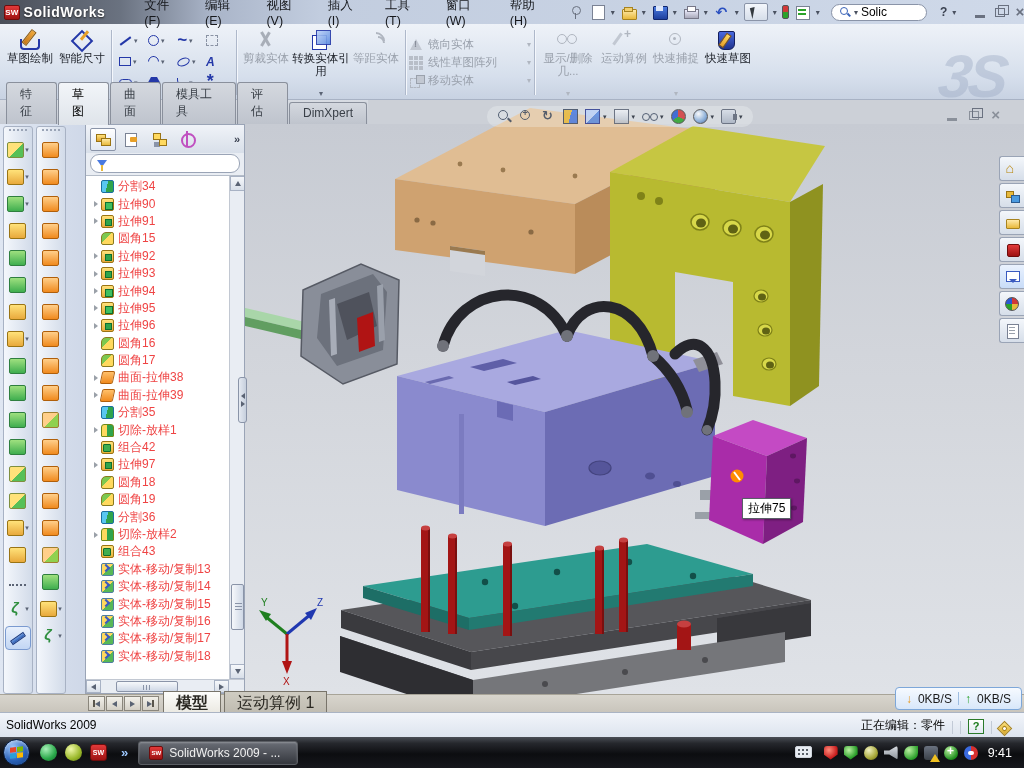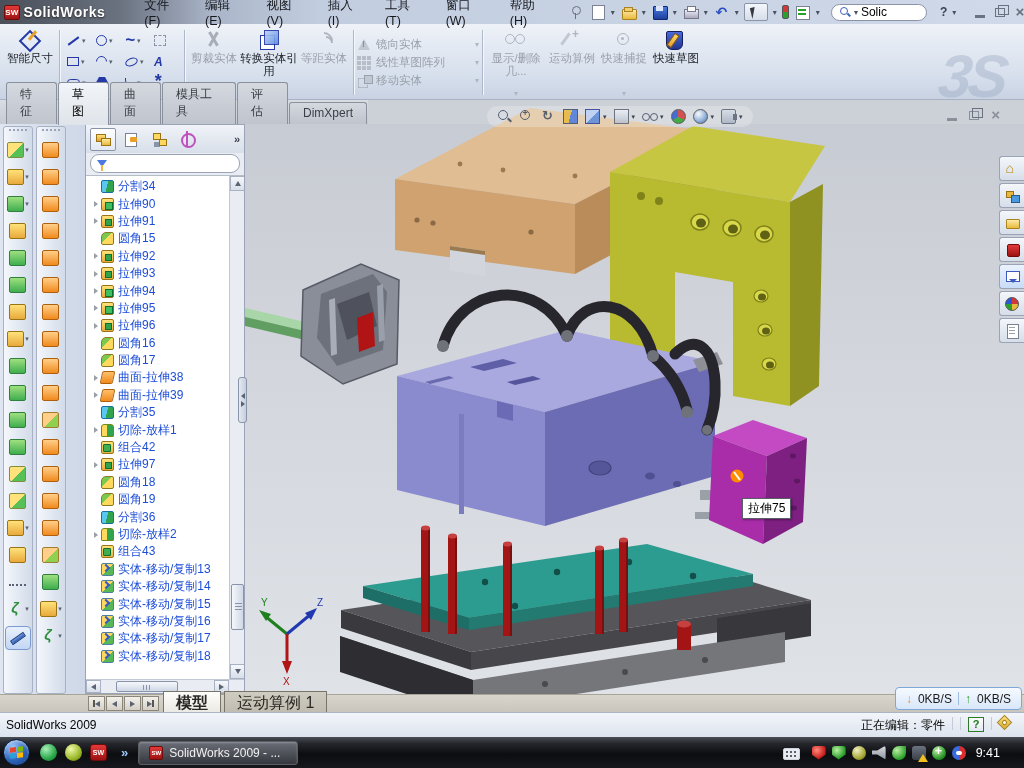--- a/index.html
+++ b/index.html
@@ -156,21 +156,21 @@
   .tic[data-ic="extrude"]::after{content:"";position:absolute;left:3px;top:3px;width:5px;height:5px;background:#2fa44c;border:1px solid #0f6f2f}
   .tic[data-ic="extrude2"]{background:linear-gradient(#ffe27a,#e8a93c);border:1px solid #9a7414}
   .tic[data-ic="extrude2"]::after{content:"";position:absolute;right:0px;bottom:0px;width:6px;height:6px;background:#3fbf5f;border:1px solid #0f6f2f}
   .tic[data-ic="fillet"]{background:linear-gradient(135deg,#7cc94f 0 42%,#ffd95e 42%);border:1px solid #8a7a20;border-radius:5px 2px 2px 2px}
   .tic[data-ic="surfext"]{background:linear-gradient(#ffc06a,#f08a1e);border:1px solid #b05f0a;transform:skewX(-12deg)}
   .tic[data-ic="cutloft"]{background:linear-gradient(90deg,#ffd95e 0 45%,#2fa44c 45%);border:1px solid #6f8a18;border-radius:3px 3px 1px 1px}
   .tic[data-ic="combine"]{background:linear-gradient(#ffe27a,#e8b43c);border:1px solid #9a7414}
   .tic[data-ic="combine"]::after{content:"";position:absolute;left:1px;bottom:1px;width:6px;height:6px;background:#3fae4f;border:1px solid #0f6f2f;border-radius:1px}
   .tic[data-ic="movecopy"]{background:linear-gradient(135deg,#ffd95e 0 52%,#57b857 52%);border:1px solid #4f7f9f}
   .tic[data-ic="movecopy"]::after{content:"";position:absolute;left:1px;top:1px;width:4px;height:4px;border-top:2px solid #3a5ac0;border-right:2px solid #3a5ac0;transform:rotate(45deg)}
-  .tlabel{font-size:12px;color:#1d4ed8}
+  .tlabel{font-size:12px;color:#ef4444}
   
   #vsb{position:absolute;right:0;top:0;bottom:0;width:15px;background:#e9edf3;border-left:1px solid #c2c8d2}
   .sbtn{position:absolute;left:0;width:15px;height:15px;background:linear-gradient(#f6f8fb,#d8dfe9);border:1px solid #a8b2c4;display:flex;align-items:center;justify-content:center}
   .sbtn.up{top:0}.sbtn.dn{bottom:0}
   .tri-u{width:0;height:0;border-left:3.5px solid transparent;border-right:3.5px solid transparent;border-bottom:5px solid #5a6374}
   .tri-d{width:0;height:0;border-left:3.5px solid transparent;border-right:3.5px solid transparent;border-top:5px solid #5a6374}
   .tri-l{width:0;height:0;border-top:3.5px solid transparent;border-bottom:3.5px solid transparent;border-right:5px solid #5a6374}
   .tri-r{width:0;height:0;border-top:3.5px solid transparent;border-bottom:3.5px solid transparent;border-left:5px solid #5a6374}
   #vthumb{position:absolute;left:1px;width:13px;top:408px;height:46px;background:linear-gradient(90deg,#f6f8fb,#cfd8e6);border:1px solid #8a94a8;border-radius:2px}
   #vthumb::after{content:"";position:absolute;left:3px;top:18px;width:7px;height:1px;background:#8a94a8;box-shadow:0 3px 0 #8a94a8,0 6px 0 #8a94a8}
@@ -236,21 +236,21 @@
 
   
   #netwidget{position:absolute;right:2px;top:687px;height:23px;display:flex;align-items:center;gap:6px;
     background:linear-gradient(#f6faff,#d8e7fa);border:1px solid #7da7d9;border-radius:4px;padding:0 10px;z-index:50;font-size:12px;color:#1a1a1a}
   #netwidget .dn{color:#e8981e;font-weight:bold}
   #netwidget .up{color:#2aa22a;font-weight:bold}
   #netwidget .nsep{width:1px;height:13px;background:#9ebde0}
 
   
   #statusbar{position:absolute;left:0;top:712px;width:1024px;height:25px;background:linear-gradient(#f2f5fa,#dde4ee);border-top:1px solid #aab4c4;display:flex;align-items:center;padding:0 6px;z-index:30}
-  #statusright{margin-left:auto;display:flex;align-items:flex-start;gap:7px}
+  #statusright{margin-left:auto;display:flex;align-items:flex-end;gap:7px}
   .ssep{width:1px;height:13px;background:#c2cad6}
   #helpbox{width:16px;height:15px;background:linear-gradient(#fff,#e2e8f2);border:1px solid #2a7a2a;color:#1a7a1a;font-weight:bold;font-size:11px;display:flex;align-items:center;justify-content:center}
   .tag-icon{width:11px;height:11px;background:linear-gradient(135deg,#ffe27a,#d8a828);border:1px solid #a8831f;transform:rotate(45deg);position:relative;margin-right:8px}
   .tag-icon::after{content:"";position:absolute;left:2px;top:2px;width:3px;height:3px;background:#fff;border-radius:50%;border:1px solid #a8831f}
 
   
   #taskbar{position:absolute;left:0;top:737px;width:1024px;height:31px;
     background:linear-gradient(#4a4e55 0%,#26282d 20%,#0c0d10 55%,#17181d 100%);display:flex;align-items:center;z-index:60}
   #startorb{width:27px;height:27px;border-radius:50%;margin-left:3px;background:radial-gradient(circle at 35% 30%,#9ec8ff,#2a62b8 55%,#123a78);border:1px solid #0a1c3a;display:flex;align-items:center;justify-content:center;box-shadow:inset 0 2px 3px rgba(255,255,255,.5)}
   .flag{width:13px;height:11px;display:grid;grid-template-columns:6px 6px;grid-template-rows:5px 5px;gap:1px;transform:skewY(-6deg)}
@@ -261,21 +261,21 @@
   .ql-msg{background:radial-gradient(circle at 35% 30%,#a8f0b8,#2aa84a 60%,#14692a)}
   .ql-ball{background:radial-gradient(circle at 35% 30%,#f0f8a8,#9ab82a 60%,#5a7214)}
   .ql-sw{border-radius:3px;background:linear-gradient(#e23a3a,#9e1212);border:1px solid #6e0c0c;color:#fff;font-size:7px;font-weight:bold;display:flex;align-items:center;justify-content:center}
   .tb-chevron{color:#9ec8ff;font-weight:bold;font-size:13px;margin-left:6px}
   .taskbtn{height:24px;display:flex;align-items:center;gap:6px;margin-left:10px;padding:0 10px;min-width:160px;
     border:1px solid #5a5d63;border-radius:3px;background:linear-gradient(#3c3f45,#1e2024);color:#f0f0f0;font-size:12px;white-space:nowrap;overflow:hidden}
   .taskbtn.active{background:linear-gradient(#6a6e76,#34373d);box-shadow:inset 0 1px 2px rgba(255,255,255,.25)}
   .tb-sw{width:14px;height:14px;border-radius:2px;background:linear-gradient(#e23a3a,#9e1212);border:1px solid #6e0c0c;color:#fff;font-size:6px;font-weight:bold;display:flex;align-items:center;justify-content:center;flex:none}
   .tb-paint{width:14px;height:14px;border-radius:3px;background:linear-gradient(#d8d2c2,#a89e86);border:1px solid #6e6652;position:relative;flex:none}
   .tb-paint::after{content:"";position:absolute;left:2px;top:3px;width:4px;height:4px;border-radius:50%;background:#c23a2a;box-shadow:5px 2px 0 #2a5ac2}
-  #tray{margin-left:auto;display:flex;align-items:flex-end;gap:6px;padding-right:24px}
+  #tray{margin-left:auto;display:flex;align-items:flex-start;gap:6px;padding-right:12px}
   .kbd-icon{width:17px;height:12px;border:1px solid #cfd4dc;border-radius:2px;background:#e8ecf2;position:relative;margin-right:6px}
   .kbd-icon::after{content:"";position:absolute;left:2px;top:2px;width:2px;height:2px;background:#5a6068;box-shadow:4px 0 0 #5a6068,8px 0 0 #5a6068,0 4px 0 #5a6068,4px 4px 0 #5a6068,8px 4px 0 #5a6068}
   .tray{width:14px;height:14px;border-radius:3px;display:inline-block}
   .tray[data-c="redshield"]{background:radial-gradient(circle at 35% 30%,#ff8a7a,#c81e1e 60%,#7a0c0c);clip-path:polygon(0 0,100% 0,100% 65%,50% 100%,0 65%)}
   .tray[data-c="greenshield"]{background:radial-gradient(circle at 35% 30%,#baf0a0,#2a9e2a 60%,#146214);clip-path:polygon(0 0,100% 0,100% 65%,50% 100%,0 65%)}
   .tray[data-c="olive"]{border-radius:50%;background:radial-gradient(circle at 35% 30%,#f0f0c0,#a8a83a 60%,#62620e)}
   .tray[data-c="speaker"]{background:linear-gradient(#d8dce2,#8a9098);clip-path:polygon(0 35%,40% 35%,100% 0,100% 100%,40% 65%,0 65%)}
   .tray[data-c="leaf"]{border-radius:50% 0 50% 50%;background:radial-gradient(circle at 35% 30%,#baf0a0,#2a9e2a 70%)}
   .tray[data-c="netwarn"]{background:linear-gradient(#6a7280,#3a4048);position:relative}
   .tray[data-c="netwarn"]::after{content:"";position:absolute;right:-2px;bottom:-2px;width:0;height:0;border-left:5px solid transparent;border-right:5px solid transparent;border-bottom:8px solid #f0c020}
@@ -328,20 +328,25 @@
       <span class="dd7">▾</span>
     <span class="winctl">
       <i class="wmin"></i>
       <i class="wrest"></i>
       <i class="wclose">×</i>
     </span>
   </div>
 </div>
 
 <div id="cmdmgr">
+  <div class="cmbtn">
+    <span class="cmicon icon-sketch"></span>
+    <span class="cmlabel">草图绘制</span>
+    <span class="cmdd">▾</span>
+  </div>
   <div class="cmbtn">
     <span class="cmicon icon-smartdim"></span>
     <span class="cmlabel">智能尺寸</span>
     <span class="cmdd">▾</span>
   </div>
   <div class="cm-sep"></div>
   <div id="sketch-grid">
     <span class="se" data-t="line" data-dd="true">
         <i></i>
       </span>

